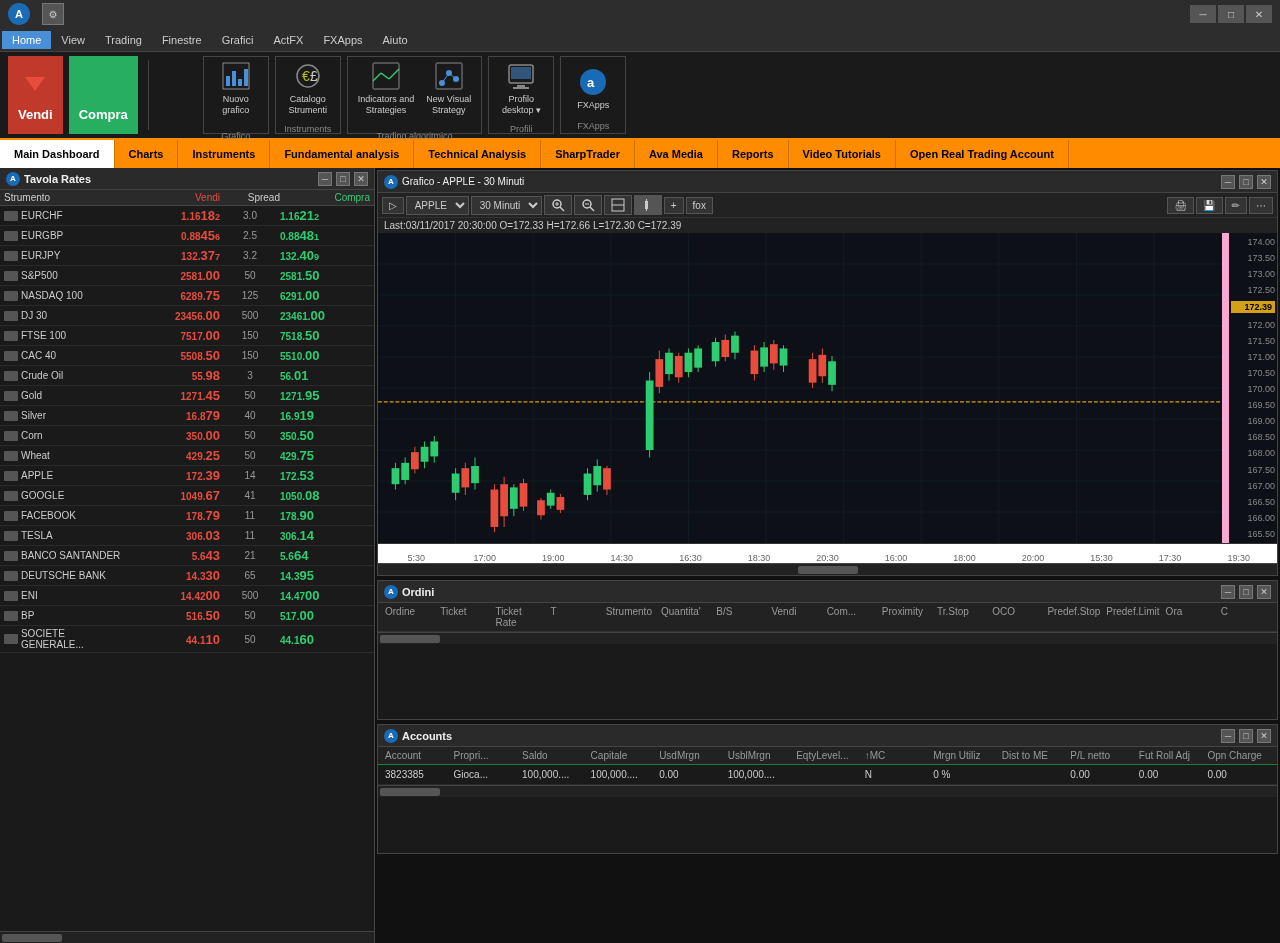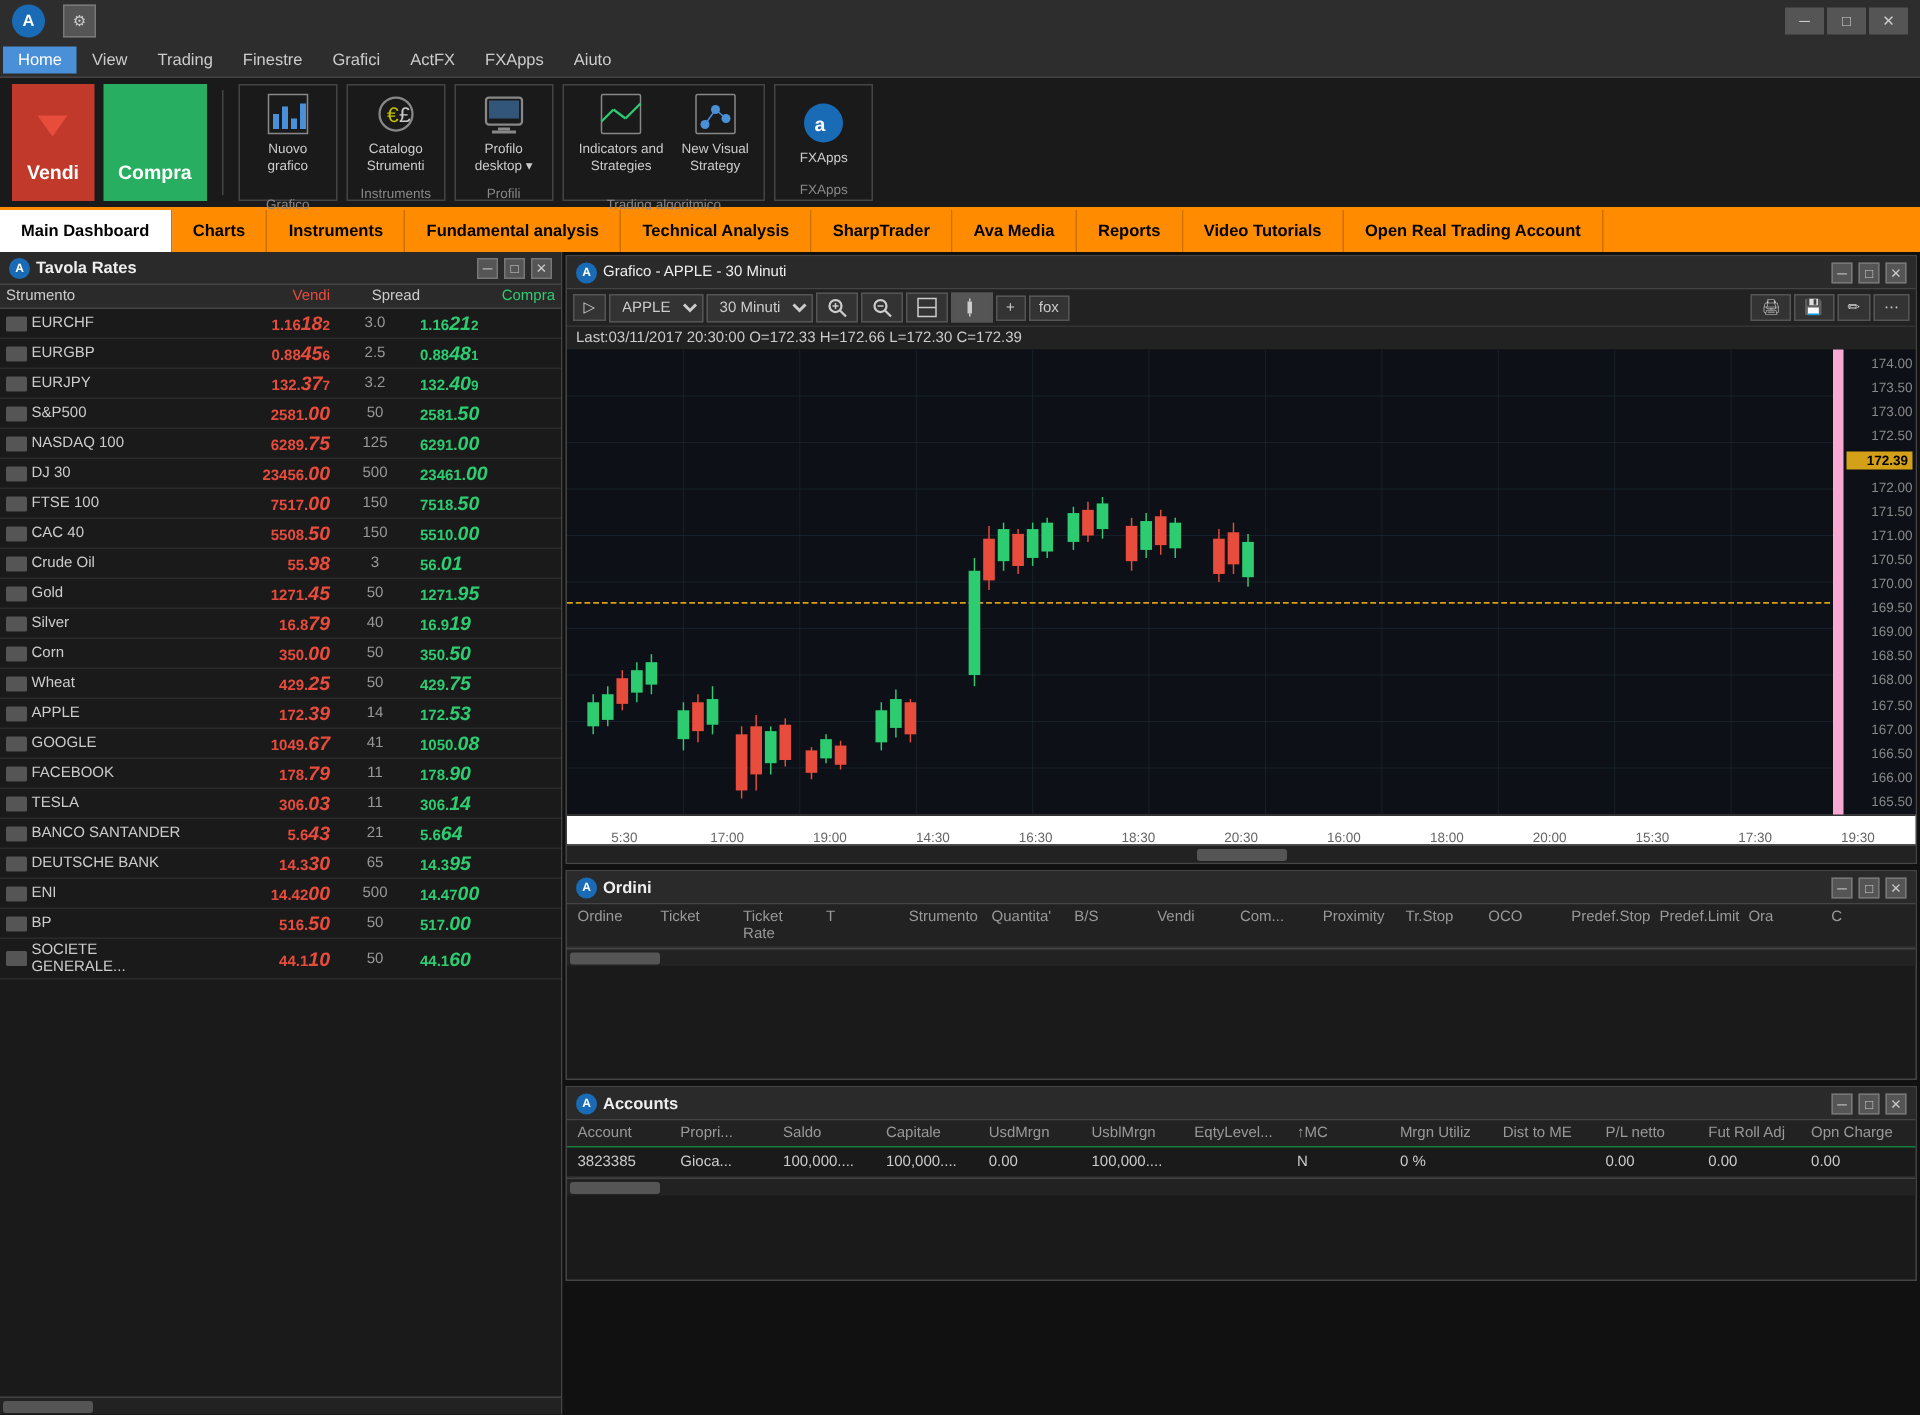--- a/index.html
+++ b/index.html
@@ -46,21 +46,21 @@
     .rates-col-header:first-child { text-align: left; }
     .rates-col-header.sell { color: #e74c3c; }
     .rates-col-header.buy { color: #2ecc71; }
 
     .rate-row { display: grid; grid-template-columns: 1fr 90px 60px 90px; padding: 2px 4px; border-bottom: 1px solid #2a2a2a; align-items: center; }
     .rate-instrument { display: flex; align-items: center; gap: 3px; font-size: 10px; color: #ccc; }
     .rate-flag { width: 14px; height: 10px; background: #555; border-radius: 1px; font-size: 7px; display: flex; align-items: center; justify-content: center; }
     .rate-sell { text-align: right; color: #e74c3c; font-size: 10px; font-weight: bold; }
     .rate-buy { color: #2ecc71; font-size: 10px; font-weight: bold; }
     .rate-spread { text-align: center; color: #999; font-size: 10px; }
-    .rate-num-large { font-size: 13px; font-weight: bold; font-style: italic; }
+    .rate-num-large { font-size: 13px; font-weight: bold; }
     .rate-num-small { font-size: 9px; }
 
     
     .right-panel { flex: 1; display: flex; flex-direction: column; background: #111; }
     .chart-window { background: #1a1a1a; border: 1px solid #444; margin: 2px; }
     .chart-header { height: 22px; background: #2a2a2a; display: flex; align-items: center; justify-content: space-between; padding: 0 6px; border-bottom: 1px solid #444; }
     .chart-title { font-size: 10px; color: #eee; display: flex; align-items: center; gap: 4px; }
     .chart-toolbar { display: flex; align-items: center; gap: 2px; padding: 2px 4px; background: #222; border-bottom: 1px solid #333; }
     .chart-tb-btn { padding: 2px 6px; background: #333; border: 1px solid #555; color: #ccc; font-size: 10px; cursor: pointer; display: flex; align-items: center; gap: 2px; }
     .chart-tb-select { background: #333; border: 1px solid #555; color: #ccc; font-size: 10px; padding: 2px 4px; }
@@ -140,21 +140,21 @@
     <div style="font-size:22px; margin-bottom:4px;">
       <svg width="28" height="28" viewBox="0 0 28 28">
         <polygon points="14,6 4,20 24,20" fill="#27ae60"></polygon>
       </svg>
     </div>
     <span class="btn-label">Compra</span>
   </button>
 
   <div class="toolbar-separator"></div>
 
-  <div style="display:flex;flex-direction:column;align-items:center;border:1px solid #444;padding:2px 6px;height:78px;justify-content:center;gap:4px;">
+  <div style="display:flex;flex-direction:column;align-items:center;border:1px solid #444;padding:2px 6px;height:78px;justify-content:center;gap:4px;margin-left:44px;">
     <div style="display:flex;gap:4px;">
       <button class="toolbar-btn">
         <div class="toolbar-icon">
           <svg width="30" height="30" viewBox="0 0 30 30">
             <rect x="2" y="2" width="26" height="26" fill="none" stroke="#888" stroke-width="1"></rect>
             <rect x="5" y="15" width="4" height="10" fill="#4a90d9"></rect>
             <rect x="11" y="10" width="4" height="15" fill="#4a90d9"></rect>
             <rect x="17" y="18" width="4" height="7" fill="#4a90d9"></rect>
             <rect x="23" y="8" width="4" height="17" fill="#4a90d9"></rect>
           </svg>
@@ -170,35 +170,20 @@
       <div class="toolbar-icon">
         <svg width="30" height="30" viewBox="0 0 30 30">
           <circle cx="15" cy="15" r="11" fill="none" stroke="#888" stroke-width="1.5"></circle>
           <text x="9" y="20" font-size="14" fill="#c0c000">€</text>
           <text x="17" y="20" font-size="14" fill="#ccc">£</text>
         </svg>
       </div>
       <span class="toolbar-label">Catalogo<br>Strumenti</span>
     </button>
     <span style="font-size:9px;color:#888;">Instruments</span>
-  </div>
-
-  <div style="display:flex;flex-direction:column;align-items:center;border:1px solid #444;padding:2px 6px;height:78px;justify-content:center;gap:4px;">
-    <button class="toolbar-btn">
-      <div class="toolbar-icon">
-        <svg width="30" height="30" viewBox="0 0 30 30">
-          <rect x="3" y="4" width="24" height="18" rx="2" fill="none" stroke="#888" stroke-width="1.5"></rect>
-          <rect x="5" y="6" width="20" height="12" fill="#4a90d9" opacity="0.5"></rect>
-          <rect x="11" y="24" width="8" height="2" fill="#888"></rect>
-          <rect x="7" y="26" width="16" height="2" fill="#888"></rect>
-        </svg>
-      </div>
-      <span class="toolbar-label">Profilo<br>desktop ▾</span>
-    </button>
-    <span style="font-size:9px;color:#888;">Profili</span>
   </div>
 
   <div style="display:flex;flex-direction:column;align-items:center;border:1px solid #444;padding:2px 6px;height:78px;justify-content:center;gap:4px;">
     <div style="display:flex;gap:4px;">
       <button class="toolbar-btn">
         <div class="toolbar-icon">
           <svg width="30" height="30" viewBox="0 0 30 30">
             <rect x="2" y="2" width="26" height="26" rx="1" fill="none" stroke="#888" stroke-width="1"></rect>
             <line x1="2" y1="20" x2="10" y2="12" stroke="#2ecc71" stroke-width="1.5"></line>
             <line x1="10" y1="12" x2="18" y2="18" stroke="#2ecc71" stroke-width="1.5"></line>
@@ -215,20 +200,35 @@
             <circle cx="15" cy="12" r="3" fill="#4a90d9"></circle>
             <circle cx="22" cy="18" r="3" fill="#4a90d9"></circle>
             <line x1="8" y1="22" x2="15" y2="12" stroke="#4a90d9" stroke-width="1"></line>
             <line x1="15" y1="12" x2="22" y2="18" stroke="#4a90d9" stroke-width="1"></line>
           </svg>
         </div>
         <span class="toolbar-label">New Visual<br>Strategy</span>
       </button>
     </div>
     <span style="font-size:9px;color:#888;">Trading algoritmico</span>
+  </div>
+
+  <div style="display:flex;flex-direction:column;align-items:center;border:1px solid #444;padding:2px 6px;height:78px;justify-content:center;gap:4px;">
+    <button class="toolbar-btn">
+      <div class="toolbar-icon">
+        <svg width="30" height="30" viewBox="0 0 30 30">
+          <rect x="3" y="4" width="24" height="18" rx="2" fill="none" stroke="#888" stroke-width="1.5"></rect>
+          <rect x="5" y="6" width="20" height="12" fill="#4a90d9" opacity="0.5"></rect>
+          <rect x="11" y="24" width="8" height="2" fill="#888"></rect>
+          <rect x="7" y="26" width="16" height="2" fill="#888"></rect>
+        </svg>
+      </div>
+      <span class="toolbar-label">Profilo<br>desktop ▾</span>
+    </button>
+    <span style="font-size:9px;color:#888;">Profili</span>
   </div>
 
   <div style="display:flex;flex-direction:column;align-items:center;border:1px solid #444;padding:2px 6px;height:78px;justify-content:center;gap:4px;">
     <button class="toolbar-btn">
       <div class="toolbar-icon">
         <svg width="30" height="30" viewBox="0 0 30 30">
           <circle cx="15" cy="15" r="13" fill="#1a6bb5"></circle>
           <text x="9" y="20" font-size="13" fill="white" font-weight="bold">a</text>
         </svg>
       </div>

